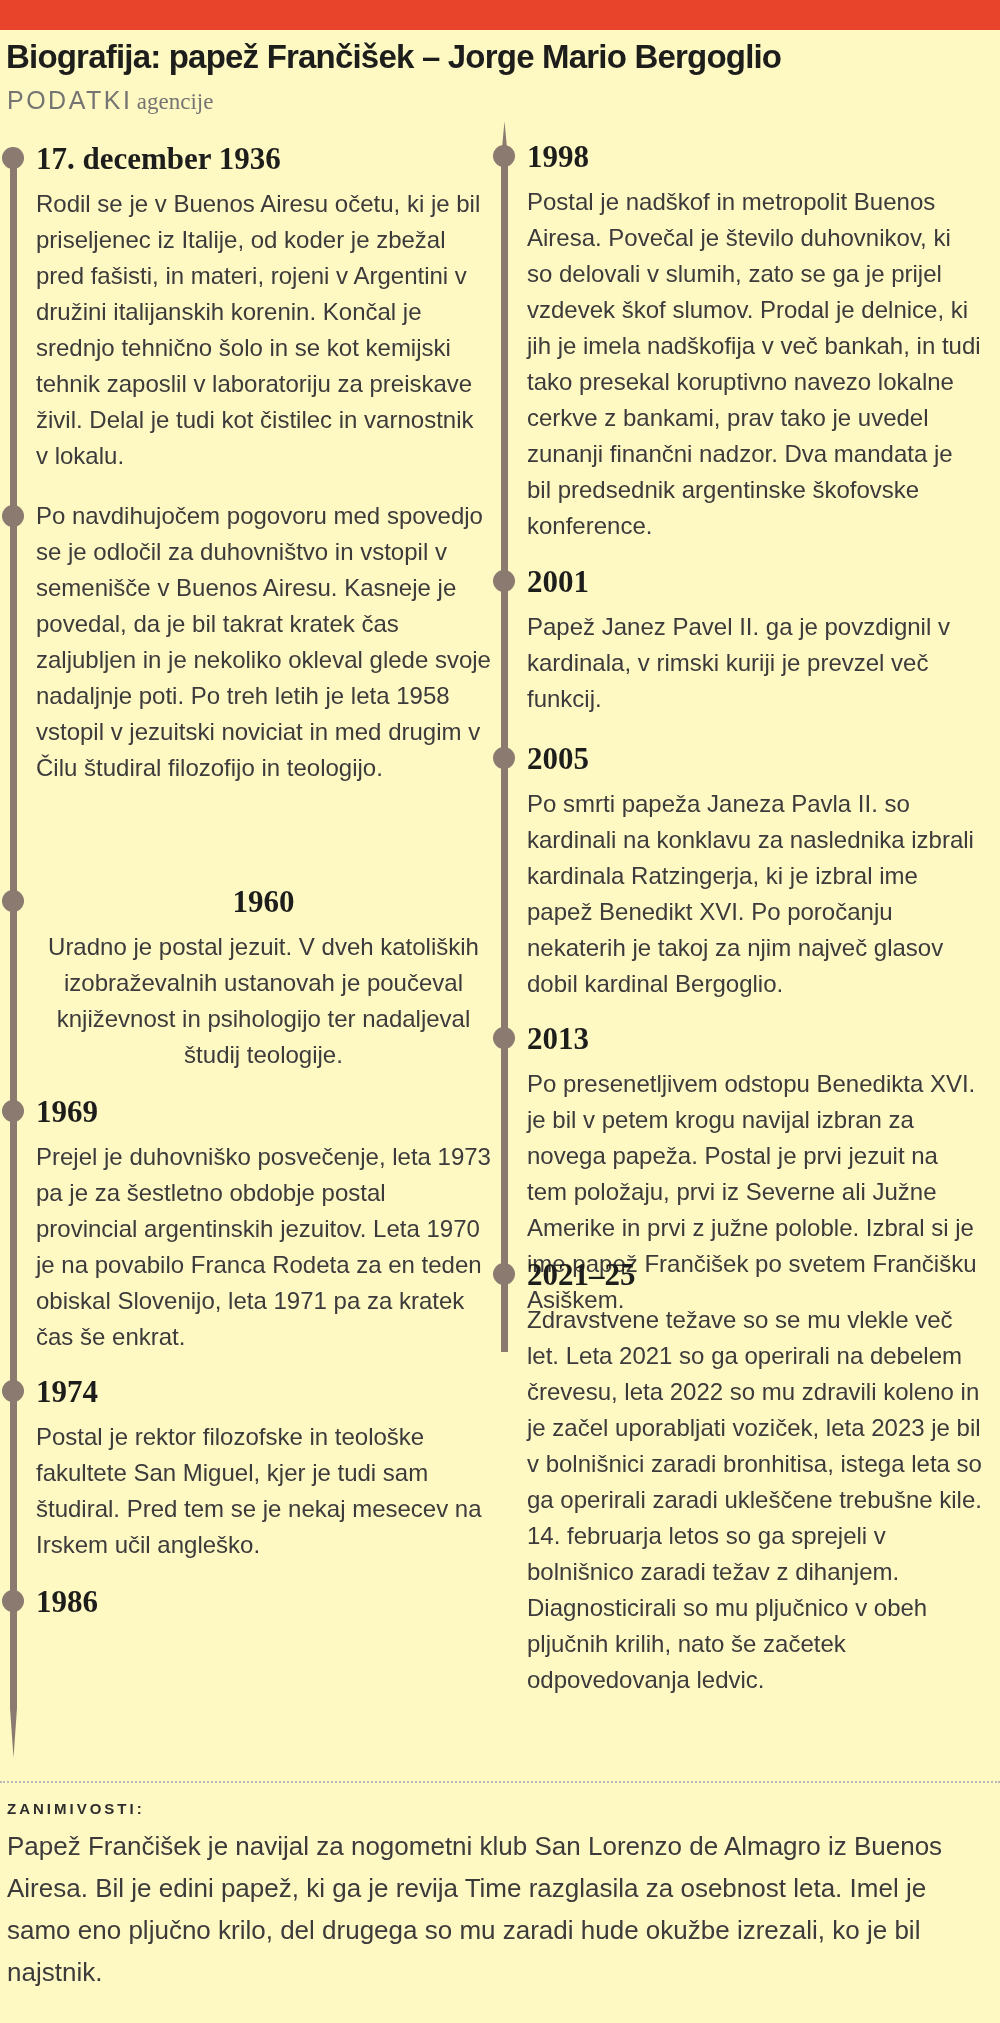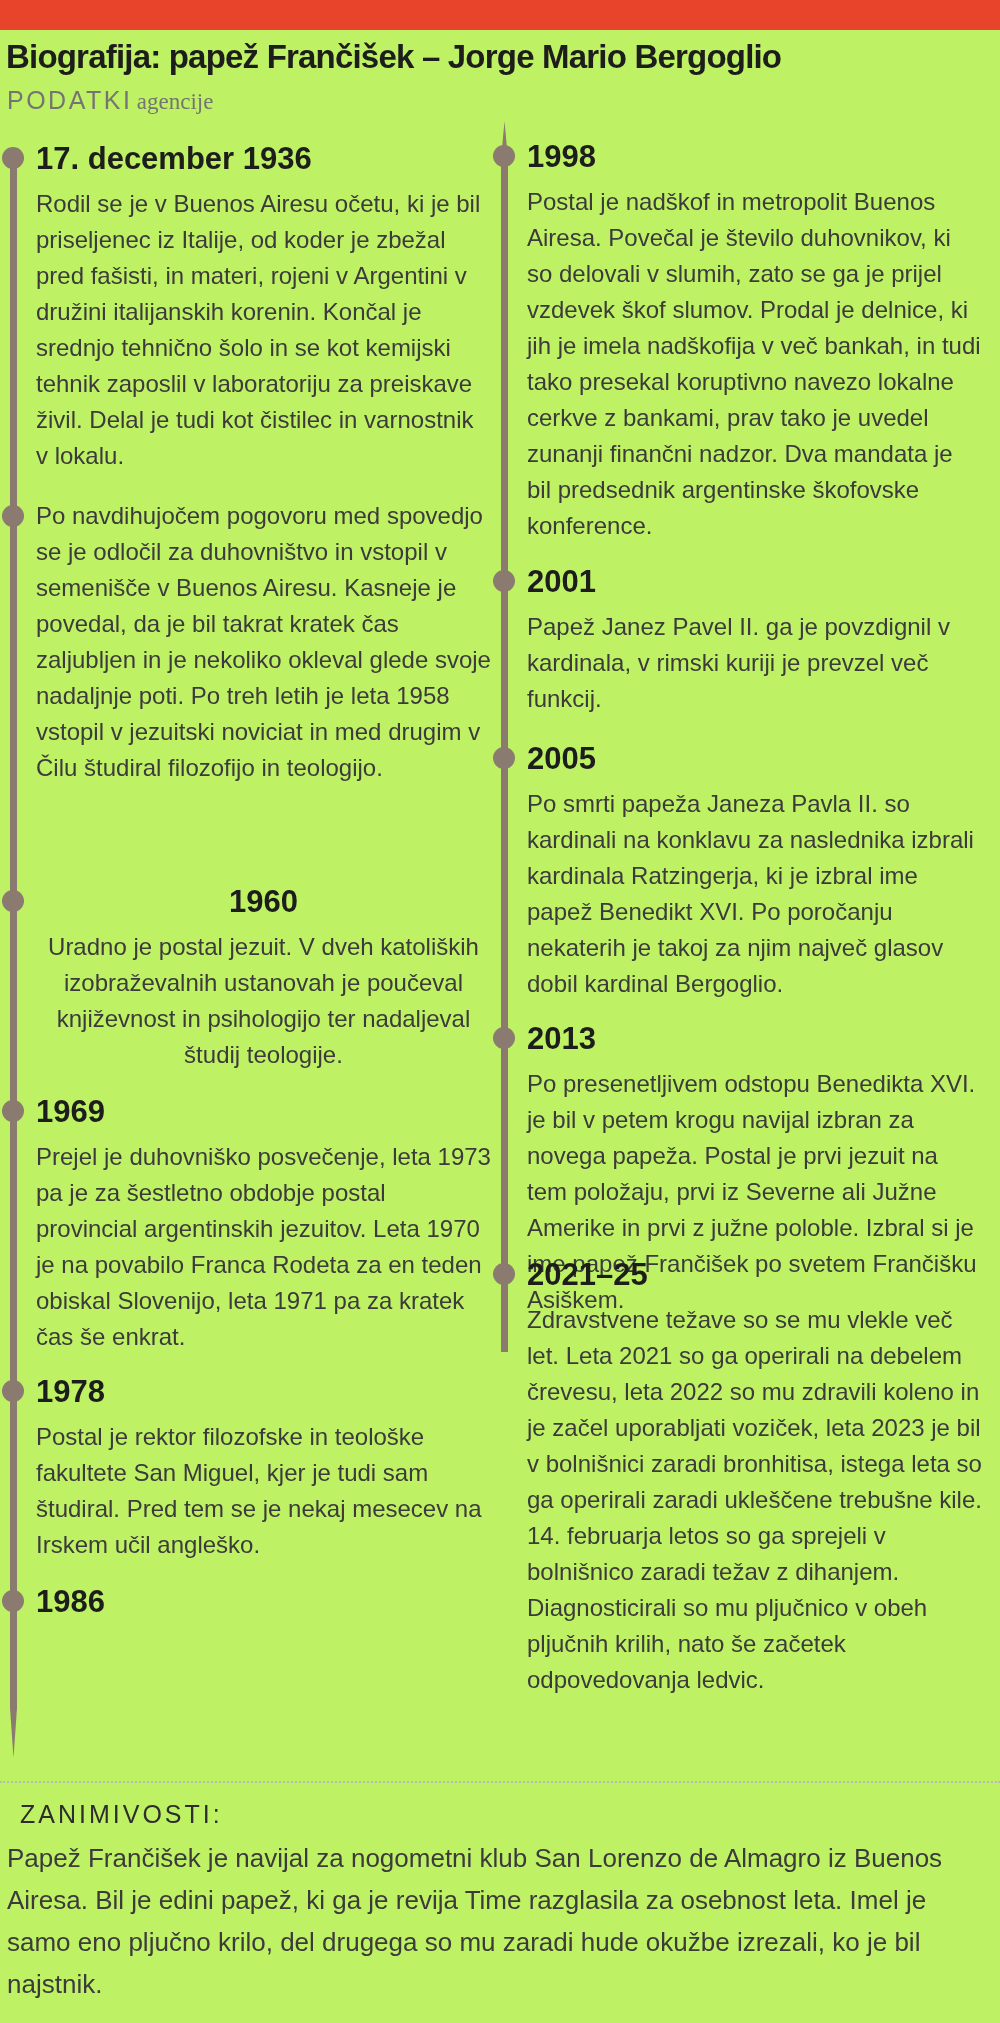--- a/index.html
+++ b/index.html
@@ -1,20 +1,20 @@
 <!DOCTYPE html>
 <html lang="sl"><head>
 <meta charset="utf-8">
 <style>
   html, body { margin: 0; padding: 0; background: #ffffff; }
   .page {
     position: relative;
     width: 1000px;
     height: 2023px;
-    background: #bef264;
+    background: #fef9c3;
     font-family: "Liberation Sans", sans-serif;
     overflow: hidden;
     --accent: #e8442c;
     --timeline: #8b7a70;
     --body: #3c3a3b;
     --heading: #1d1d1b;
     --muted: #757472;
   }
   .top-bar {
     position: absolute; top: 0; left: 0;
@@ -58,38 +58,39 @@
   .entry { position: absolute; left: 0; width: 100%; }
   .dot {
     position: absolute; left: -34px; top: 7px;
     width: 22px; height: 22px; border-radius: 50%;
     background: var(--timeline);
   }
   .year {
     margin: 0 0 8px 0;
     font-size: 31px; line-height: 38px; font-weight: bold;
     color: var(--heading);
+    font-family: Liberation Serif, serif;
   }
   .body-text {
     margin: 0;
     font-size: 24px; line-height: 36px;
     color: var(--body);
   }
   .dotted-sep {
     position: absolute; top: 1781px; left: 0;
     width: 100%; height: 0;
     border-top: 2px dotted #b9b9b9;
   }
   .facts {
     position: absolute; top: 1800px; left: 7px;
     width: 986px;
   }
   .facts-heading {
-    margin: 0 0 8px 13px;
-    font-size: 25px; font-weight: normal;
+    margin: 0 0 8px 0;
+    font-size: 15px; font-weight: bold;
     letter-spacing: 3px;
     color: #2e2d2c;
   }
   .facts-text {
     margin: 0;
     font-size: 26px; line-height: 42px;
     color: var(--body);
   }
 </style>
 </head>
@@ -129,21 +130,21 @@
   </div>
 
   <div class="entry" style="top: 1093px;">
     <span class="dot"></span>
     <h2 class="year">1969</h2>
     <p class="body-text">Prejel je duhovniško posvečenje, leta 1973 pa je za šestletno obdobje postal provincial argentinskih jezuitov. Leta 1970 je na povabilo Franca Rodeta za en teden obiskal Slovenijo, leta 1971 pa za kratek čas še enkrat.</p>
   </div>
 
   <div class="entry" style="top: 1373px;">
     <span class="dot"></span>
-    <h2 class="year">1978</h2>
+    <h2 class="year">1974</h2>
     <p class="body-text">Postal je rektor filozofske in teološke fakultete San Miguel, kjer je tudi sam študiral. Pred tem se je nekaj mesecev na Irskem učil angleško.</p>
   </div>
 
   <div class="entry" style="top: 1583px;">
     <span class="dot"></span>
     <h2 class="year">1986</h2>
   </div>
 </div>
   <div class="col col-right">
   <div class="entry" style="top: 138px;">

